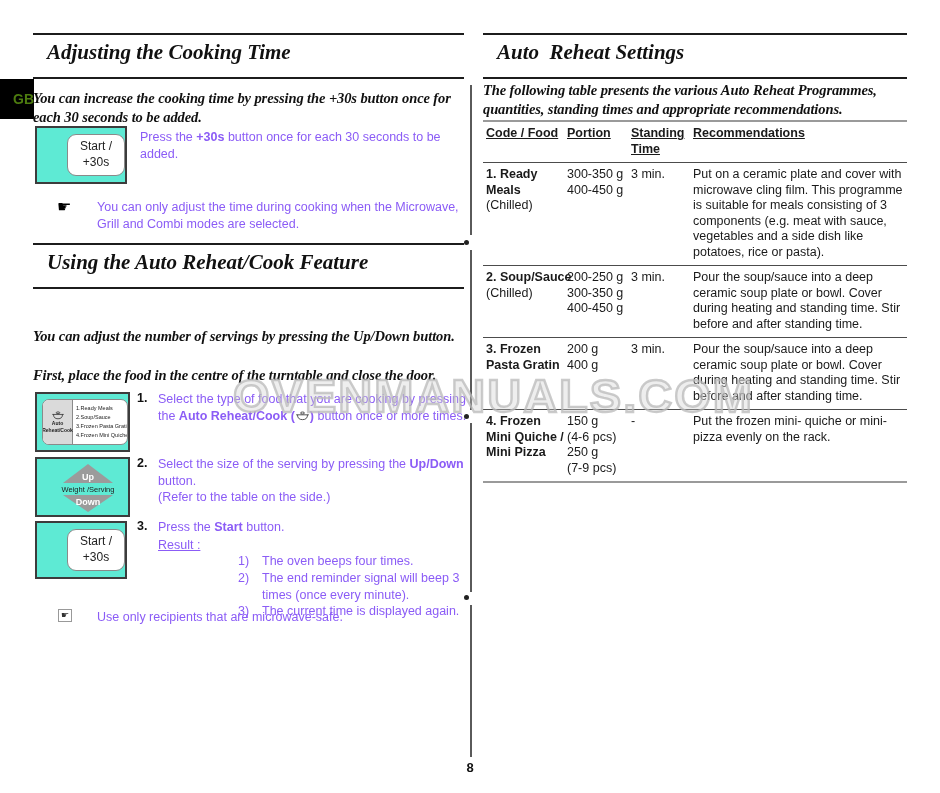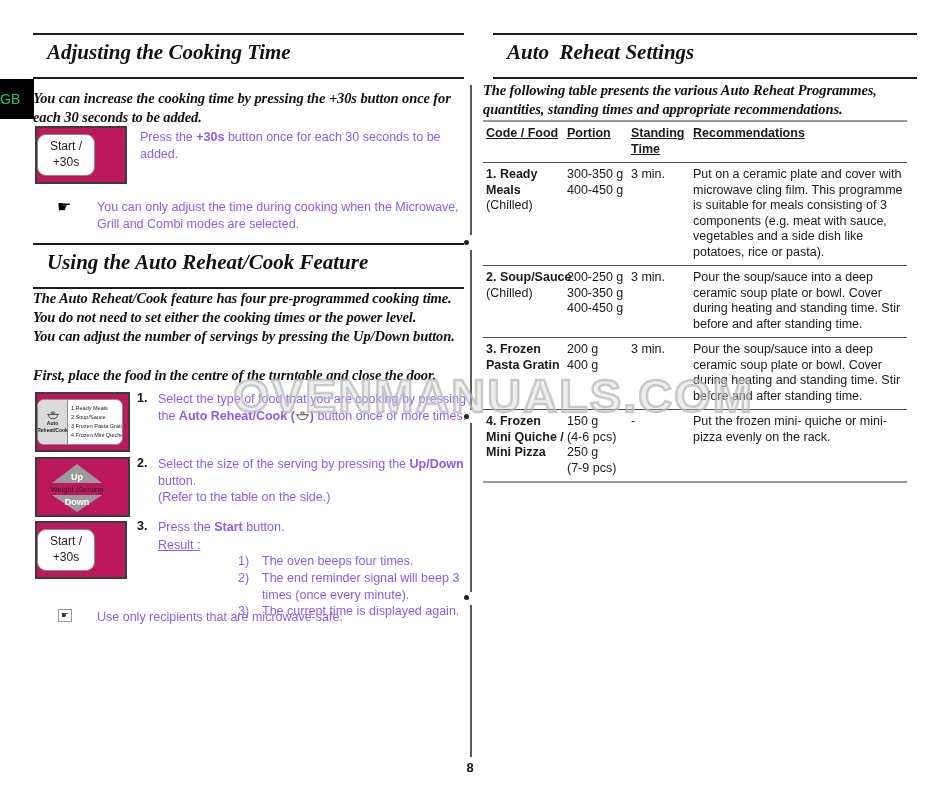--- a/index.html
+++ b/index.html
@@ -6,22 +6,22 @@
   html,body { background:#fff; }
   body {
     width:940px; height:793px; position:relative;
     font-family:"Liberation Sans", sans-serif; color:#141414;
   }
   .page { position:relative; width:940px; height:793px; background:#fff; overflow:hidden; }
 
   
   .gb-tab {
     position:absolute; left:0; top:79px; width:34px; height:40px;
-    background:#000; color:#22c55e; font-weight:normal; font-size:14px;
-    display:flex; align-items:center; justify-content:flex-start;
+    background:#000; color:#4d7c0f; font-weight:bold; font-size:14px;
+    display:flex; align-items:center; justify-content:flex-end;
   }
 
   
   .section-title {
     position:absolute;
     font-family:"Liberation Serif", serif; font-style:italic; font-weight:bold;
     font-size:21px; color:#111;
     border-top:2px solid #1c1c1c; border-bottom:2px solid #1c1c1c;
     padding:5px 0 12px 14px;
   }
@@ -32,22 +32,22 @@
     font-family:"Liberation Serif", serif; font-style:italic; font-weight:bold;
     font-size:14.5px; line-height:1.3; letter-spacing:-0.1px; color:#111;
   }
 
   .body-text { font-size:12.5px; line-height:1.33; color:#8b5cf6; }
   .abs { position:absolute; }
   b { font-weight:bold; }
 
   
   .btn-outer {
-    position:absolute; border:2px solid #3c3c3c; background:#be185d;
-    display:flex; align-items:center; justify-content:flex-start;
+    position:absolute; border:2px solid #3c3c3c; background:#5eead4;
+    display:flex; align-items:center; justify-content:flex-end;
   }
   .start-btn {
     border:1.5px solid #8a8a8a; border-radius:9px; padding:4px 12px;
     text-align:center; font-size:12px; line-height:1.3; color:#222; background:#fff;
   }
 
   .auto-inner {
     display:flex; border:1px solid #8a8a8a; border-radius:7px; overflow:hidden;
     width:86px; height:46px; background:#fff;
   }
@@ -131,21 +131,20 @@
     </div>
   </div>
 
   <div class="abs body-text" style="left:140px; top:129px; width:326px;"><span>Press the </span><b>+30s</b><span> button once for each 30 seconds to be added.</span></div>
 
   <span class="note-icon" style="left:57px; top:197px;">☛</span>
   <div class="abs body-text" style="left:97px; top:199px; width:368px;">You can only adjust the time during cooking when the Microwave, Grill and Combi modes are selected.</div>
 
   <div class="section-title" style="left:33px; top:243px; width:431px;">Using the Auto Reheat/Cook Feature</div>
 
-  <div class="lead" style="left:33px; top:289px; width:431px;">The Auto Reheat/Cook feature has four pre-programmed cooking time. You do not need to set either the cooking times or the power level.</div>
   <div class="lead" style="left:33px; top:327px; width:431px;">You can adjust the number of servings by pressing the Up/Down button.</div>
   <div class="lead" style="left:33px; top:366px; width:431px;">First, place the food in the centre of the turntable and close the door.</div>
 
   <div class="btn-outer" style="left:35px; top:392px; width:95px; height:60px;">
     <div class="auto-inner">
       <div class="auto-left">
         <svg width="14" height="9" viewBox="0 0 16 11" fill="none" stroke="#333" stroke-width="1">
           <ellipse cx="8" cy="2.2" rx="2.2" ry="1.1"></ellipse>
           <line x1="1" y1="4.2" x2="15" y2="4.2"></line>
           <path d="M2.5 4.2 Q2.5 9.5 8 9.5 Q13.5 9.5 13.5 4.2"></path>
@@ -210,21 +209,21 @@
       <div class="result-item">
         <span class="rn">3)</span>
         <span class="rt">The current time is displayed again.</span>
       </div>
     </div>
   </div>
 
   <span class="note-icon-small" style="left:58px; top:609px;">☛</span>
   <div class="abs body-text" style="left:97px; top:609px; width:368px;">Use only recipients that are microwave-safe.</div>
 
-  <div class="section-title pre-wrap" style="left:493px; top:33px; width:424px;">Auto  Reheat Settings</div>
+  <div class="section-title pre-wrap" style="left:483px; top:33px; width:424px;">Auto  Reheat Settings</div>
 
   <div class="lead" style="left:483px; top:81px; width:424px;">The following table presents the various Auto Reheat Programmes, quantities, standing times and appropriate recommendations.</div>
 
   <div class="rtable">
     <div class="trow thead">
       <div class="tc1">Code / Food</div>
       <div class="tc2">Portion</div>
       <div class="tc3">Standing Time</div>
       <div class="tc4">Recommendations</div>
     </div>

